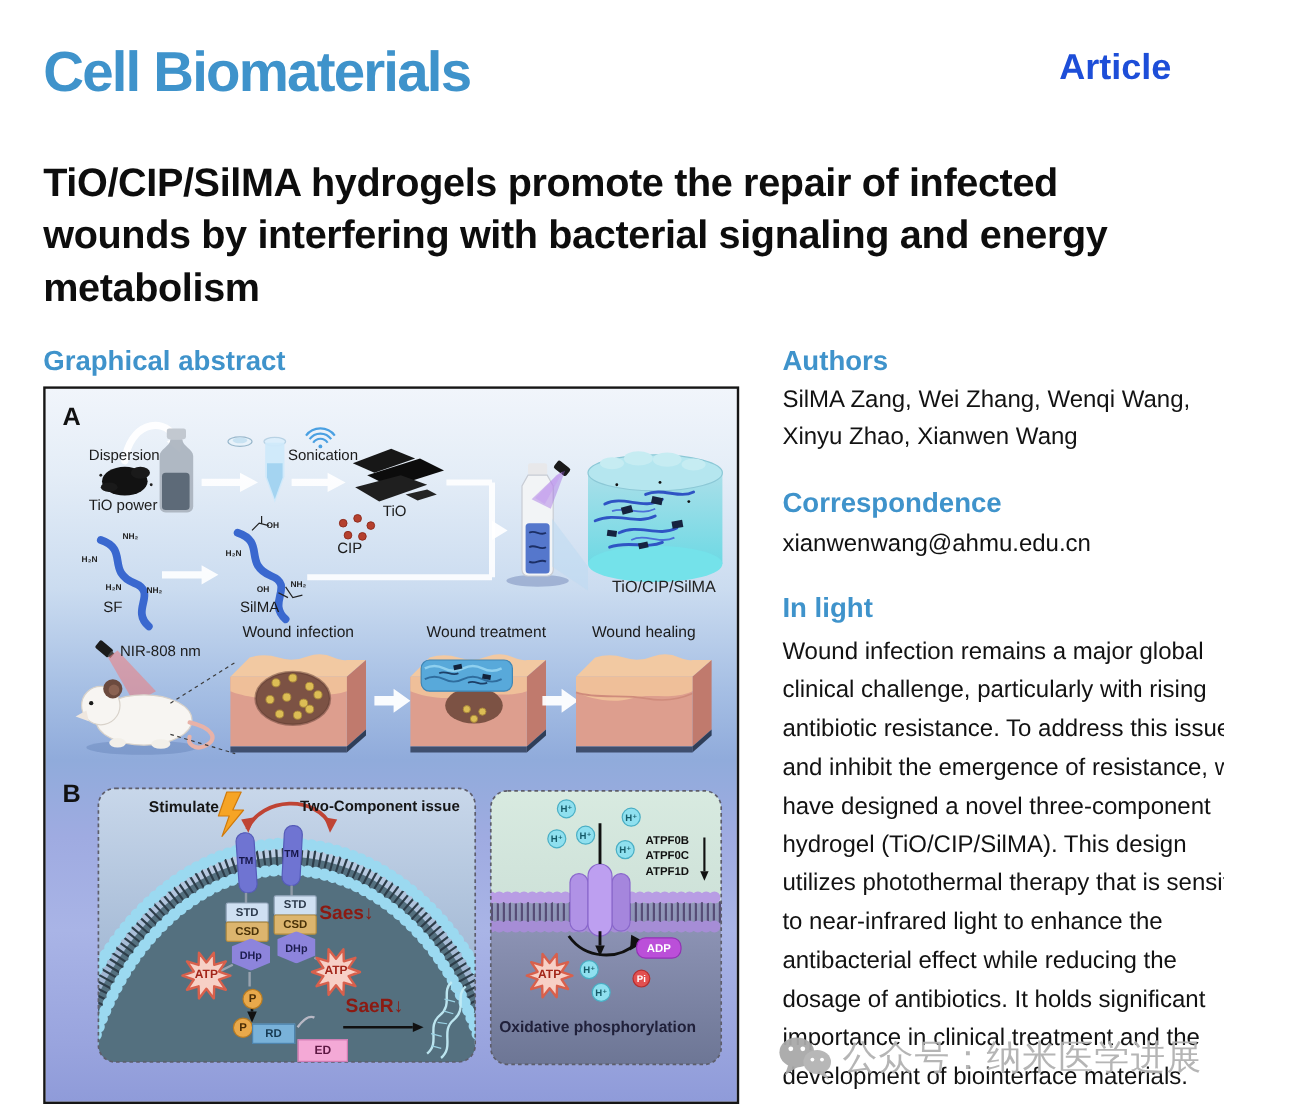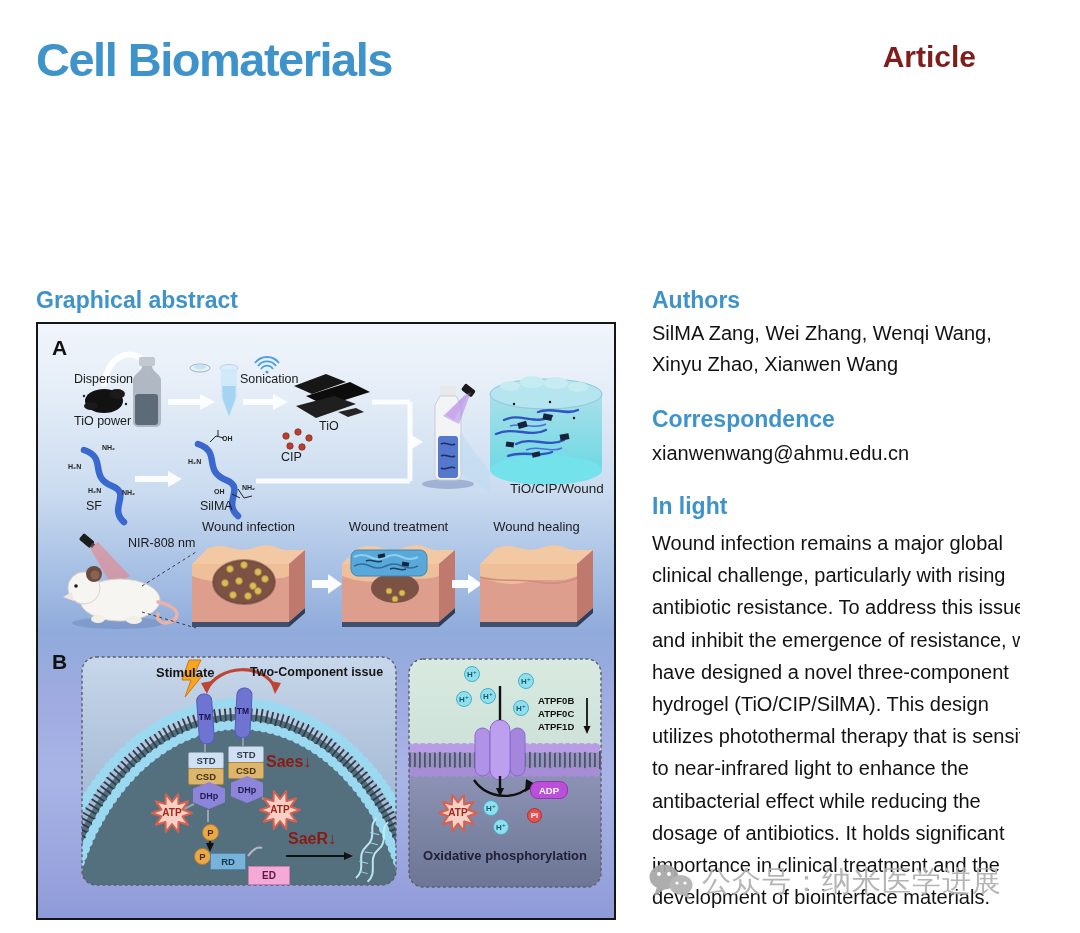--- a/index.html
+++ b/index.html
@@ -1,20 +1,20 @@
 <!DOCTYPE html>
 <html><head>
 <meta charset="utf-8">
 <style>
   html,body{margin:0;padding:0;background:#ffffff;}
   .page{position:relative;width:1020px;height:933px;background:#fff;overflow:hidden;
         font-family:"Liberation Sans","DejaVu Sans",sans-serif;color:#111;}
   .journal{position:absolute;left:36px;top:32px;font-size:47px;font-weight:bold;
            letter-spacing:-1.5px;color:#3f93cb;}
-  .article-type{position:absolute;right:44px;top:40px;font-size:30px;font-weight:bold;color:#7f1d1d;}
+  .article-type{position:absolute;right:44px;top:40px;font-size:30px;font-weight:bold;color:#1d4ed8;}
   .title{position:absolute;left:36px;top:130px;width:945px;font-size:33px;font-weight:bold;
          line-height:44px;letter-spacing:-0.3px;color:#0d0d0d;margin:0;}
   .h-blue{position:absolute;font-size:23px;font-weight:bold;color:#3f93cb;margin:0;}
   .body-text{position:absolute;font-size:20px;line-height:31px;color:#121212;margin:0;}
 
   
   .figure{position:absolute;left:36px;top:322px;width:576px;height:594px;border:2px solid #161616;
           background:linear-gradient(180deg,#f1f5fb 0%,#e4edf7 12%,#cbdcf0 28%,#a6bfe4 42%,
                      #90abdb 52%,#9fabe1 63%,#a9b4e6 76%,#99a4de 92%,#8f9bd9 100%);}
   .figure svg.art{position:absolute;left:0;top:0;}
@@ -41,33 +41,34 @@
          color:#16384f;font-size:9.5px;font-weight:bold;display:flex;align-items:center;justify-content:center;}
   .edbox{position:absolute;width:40px;height:17px;background:#f4a9d6;border:1px solid #cf79b1;
          color:#5c1742;font-size:10px;font-weight:bold;display:flex;align-items:center;justify-content:center;}
   .adp{position:absolute;width:36px;height:16px;background:#bb4fd9;border:1px solid #9333b5;
        border-radius:8px;color:#fff;font-size:9.5px;font-weight:bold;display:flex;align-items:center;justify-content:center;}
   .pi{position:absolute;width:15px;height:15px;border-radius:50%;background:#e25050;border:1px solid #b52f2f;
       color:#fff;font-size:8px;font-weight:bold;display:flex;align-items:center;justify-content:center;box-sizing:border-box;}
   .atp-label{position:absolute;width:40px;text-align:center;font-size:10px;font-weight:bold;color:#a3261a;}
   .tm{position:absolute;width:16px;text-align:center;font-size:8.5px;font-weight:bold;color:#16164a;}
   .atpf{position:absolute;font-size:9.5px;font-weight:bold;color:#101010;}
-  .oxphos{position:absolute;left:378px;top:524px;width:178px;text-align:center;
+  .oxphos{position:absolute;left:378px;top:524px;width:178px;text-align:left;
           font-size:13px;font-weight:bold;color:#20203a;}
   .prod{position:absolute;font-size:13.5px;color:#222;}
   .watermark{position:absolute;left:648px;top:862px;display:flex;align-items:center;gap:8px;
              color:#b2b2b2;font-size:29px;letter-spacing:1px;opacity:0.95;}
 </style>
 </head>
 <body>
 
 <div class="page">
 
   <div class="journal">Cell Biomaterials</div>
   <div class="article-type">Article</div>
+  <h1 class="title">TiO/CIP/SilMA hydrogels promote the repair of infected wounds by interfering with bacterial signaling and energy metabolism</h1>
 
   <h2 class="h-blue" style="left:36px;top:287px;">Graphical abstract</h2>
 
   <div class="figure">
     <svg class="art" width="576" height="594" viewBox="0 0 576 594">
       <defs>
         <linearGradient id="gLT" x1="0" y1="0" x2="0" y2="1">
           <stop offset="0" stop-color="#c8d7ea"></stop>
             <stop offset="1" stop-color="#8fa8c9"></stop>
         </linearGradient>
@@ -347,29 +348,29 @@
     <div class="fl" style="left:48px;top:175px;">SF</div>
     <div class="fl" style="left:162px;top:175px;">SilMA</div>
     <div class="chem" style="left:64px;top:120px;">NH₂</div>
     <div class="chem" style="left:30px;top:139px;">H₂N</div>
     <div class="chem" style="left:50px;top:163px;">H₂N</div>
     <div class="chem" style="left:84px;top:165px;">NH₂</div>
     <div class="chem" style="left:184px;top:111px;">OH</div>
     <div class="chem" style="left:150px;top:134px;">H₂N</div>
     <div class="chem" style="left:204px;top:160px;">NH₂</div>
     <div class="chem" style="left:176px;top:164px;">OH</div>
-    <div class="prod" style="left:472px;top:157px;">TiO/CIP/Wound</div>
-
-    <div class="fl" style="left:62px;top:212px;font-size:12.5px;margin-left:28px;">NIR-808 nm</div>
+    <div class="prod" style="left:472px;top:157px;">TiO/CIP/SilMA</div>
+
+    <div class="fl" style="left:62px;top:212px;font-size:12.5px;">NIR-808 nm</div>
     <div class="fl fl-c" style="left:154px;top:195px;width:113px;font-size:13px;">Wound infection</div>
-    <div class="fl fl-c" style="left:304px;top:195px;width:113px;font-size:13px;">Wound treatment</div>
+    <div class="fl fl-c" style="left:304px;top:195px;width:113px;font-size:13px;text-align:right;">Wound treatment</div>
     <div class="fl fl-c" style="left:442px;top:195px;width:113px;font-size:13px;">Wound healing</div>
 
     <div class="panel-letter" style="left:14px;top:326px;">B</div>
-    <div class="fl fl-bold" style="left:86px;top:341px;margin-left:32px;">Stimulate</div>
+    <div class="fl fl-bold" style="left:86px;top:341px;">Stimulate</div>
     <div class="fl fl-bold" style="left:212px;top:341px;font-size:12.5px;">Two-Component issue</div>
     <div class="tm" style="left:159px;top:388px;">TM</div>
     <div class="tm" style="left:197px;top:382px;">TM</div>
     <div class="kbox std" style="left:150px;top:428px;">STD</div>
     <div class="kbox csd" style="left:150px;top:444px;">CSD</div>
     <div class="kbox std" style="left:190px;top:422px;">STD</div>
     <div class="kbox csd" style="left:190px;top:438px;">CSD</div>
     <div class="fl-red" style="left:228px;top:429px;">Saes↓</div>
     <div class="hex" style="left:155px;top:458px;">DHp</div>
     <div class="hex" style="left:193px;top:452px;">DHp</div>

